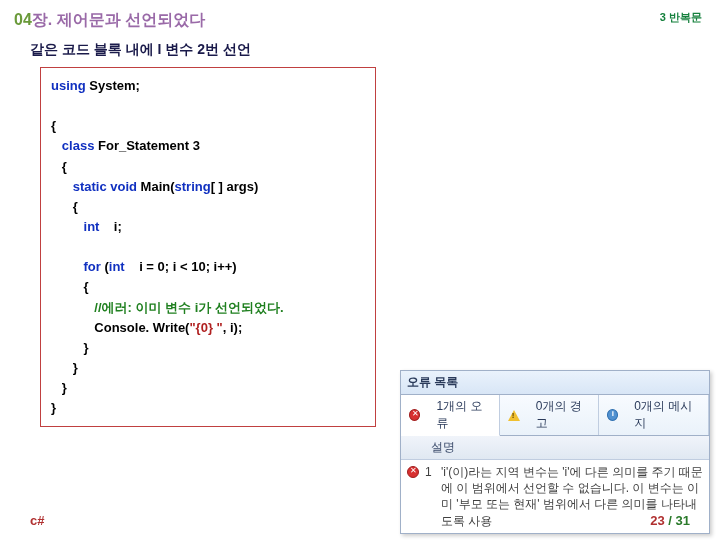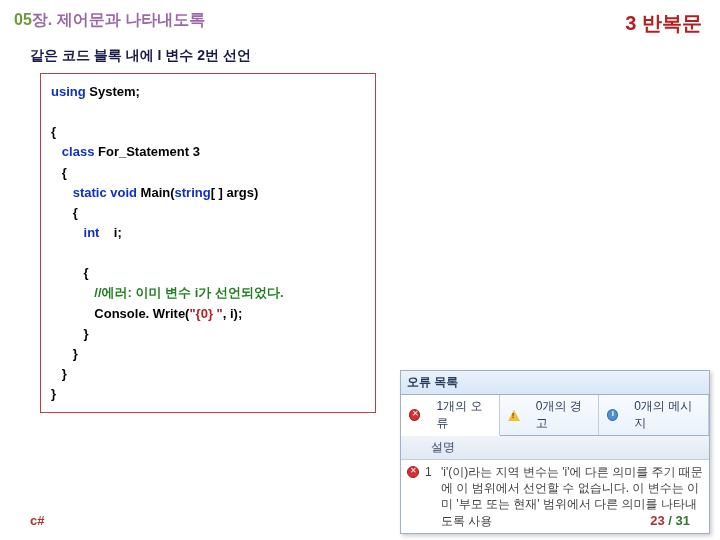--- a/index.html
+++ b/index.html
@@ -16,22 +16,22 @@
     justify-content: space-between;
     padding: 10px 18px 6px 14px;
   }
   .chapter {
     font-size: 16px;
     font-weight: bold;
   }
   .chapter .num { color: #6a9a3a; }
   .chapter .txt { color: #9a6aa8; }
   .section {
-    font-size: 20px;
-    color: #b91c1c;
+    font-size: 11px;
+    color: #15803d;
     font-weight: bold;
   }
   .subtitle {
     font-size: 14px;
     font-weight: bold;
     color: #1a1a4a;
     padding: 4px 0 8px 30px;
   }
   .code-box {
     margin: 0 0 0 40px;
@@ -135,37 +135,38 @@
   }
   .footer .lang { color: #b03030; font-weight: bold; }
   .footer .page { color: #2a7a2a; font-weight: bold; }
   .footer .page .cur { color: #b03030; }
 </style>
 </head>
 <body>
 
 <div class="header">
   <div class="chapter">
-    <span class="num">05</span><span class="txt">장. 제어문과 나타내도록</span>
+    <span class="num">04</span><span class="txt">장. 제어문과 선언되었다</span>
   </div>
   <div class="section">3 반복문</div>
 </div>
 
 <div class="subtitle">같은 코드 블록 내에 I 변수 2번 선언</div>
 
 <div class="code-box">
   <div class="code-line"><span class="kw">using</span><span> System;</span></div>
   <div class="code-line">&nbsp;</div>
   <div class="code-line">{</div>
   <div class="code-line"><span>   </span><span class="kw">class</span><span> For_Statement 3</span></div>
   <div class="code-line">   {</div>
   <div class="code-line"><span>      </span><span class="kw">static void</span><span> Main(</span><span class="kw">string</span><span>[ ] args)</span></div>
   <div class="code-line">      {</div>
   <div class="code-line"><span>         </span><span class="kw">int</span><span>    i;</span></div>
   <div class="code-line">&nbsp;</div>
+  <div class="code-line"><span>         </span><span class="kw">for</span><span> (</span><span class="kw">int</span><span>    i = 0; i &lt; 10; i++)</span></div>
   <div class="code-line">         {</div>
   <div class="code-line"><span>            </span><span class="cm">//에러: 이미 변수 i가 선언되었다.</span></div>
   <div class="code-line"><span>            Console. Write(</span><span class="st">"{0} "</span><span>, i);</span></div>
   <div class="code-line">         }</div>
   <div class="code-line">      }</div>
   <div class="code-line">   }</div>
   <div class="code-line">}</div>
 </div>
 
 <div class="error-panel">

